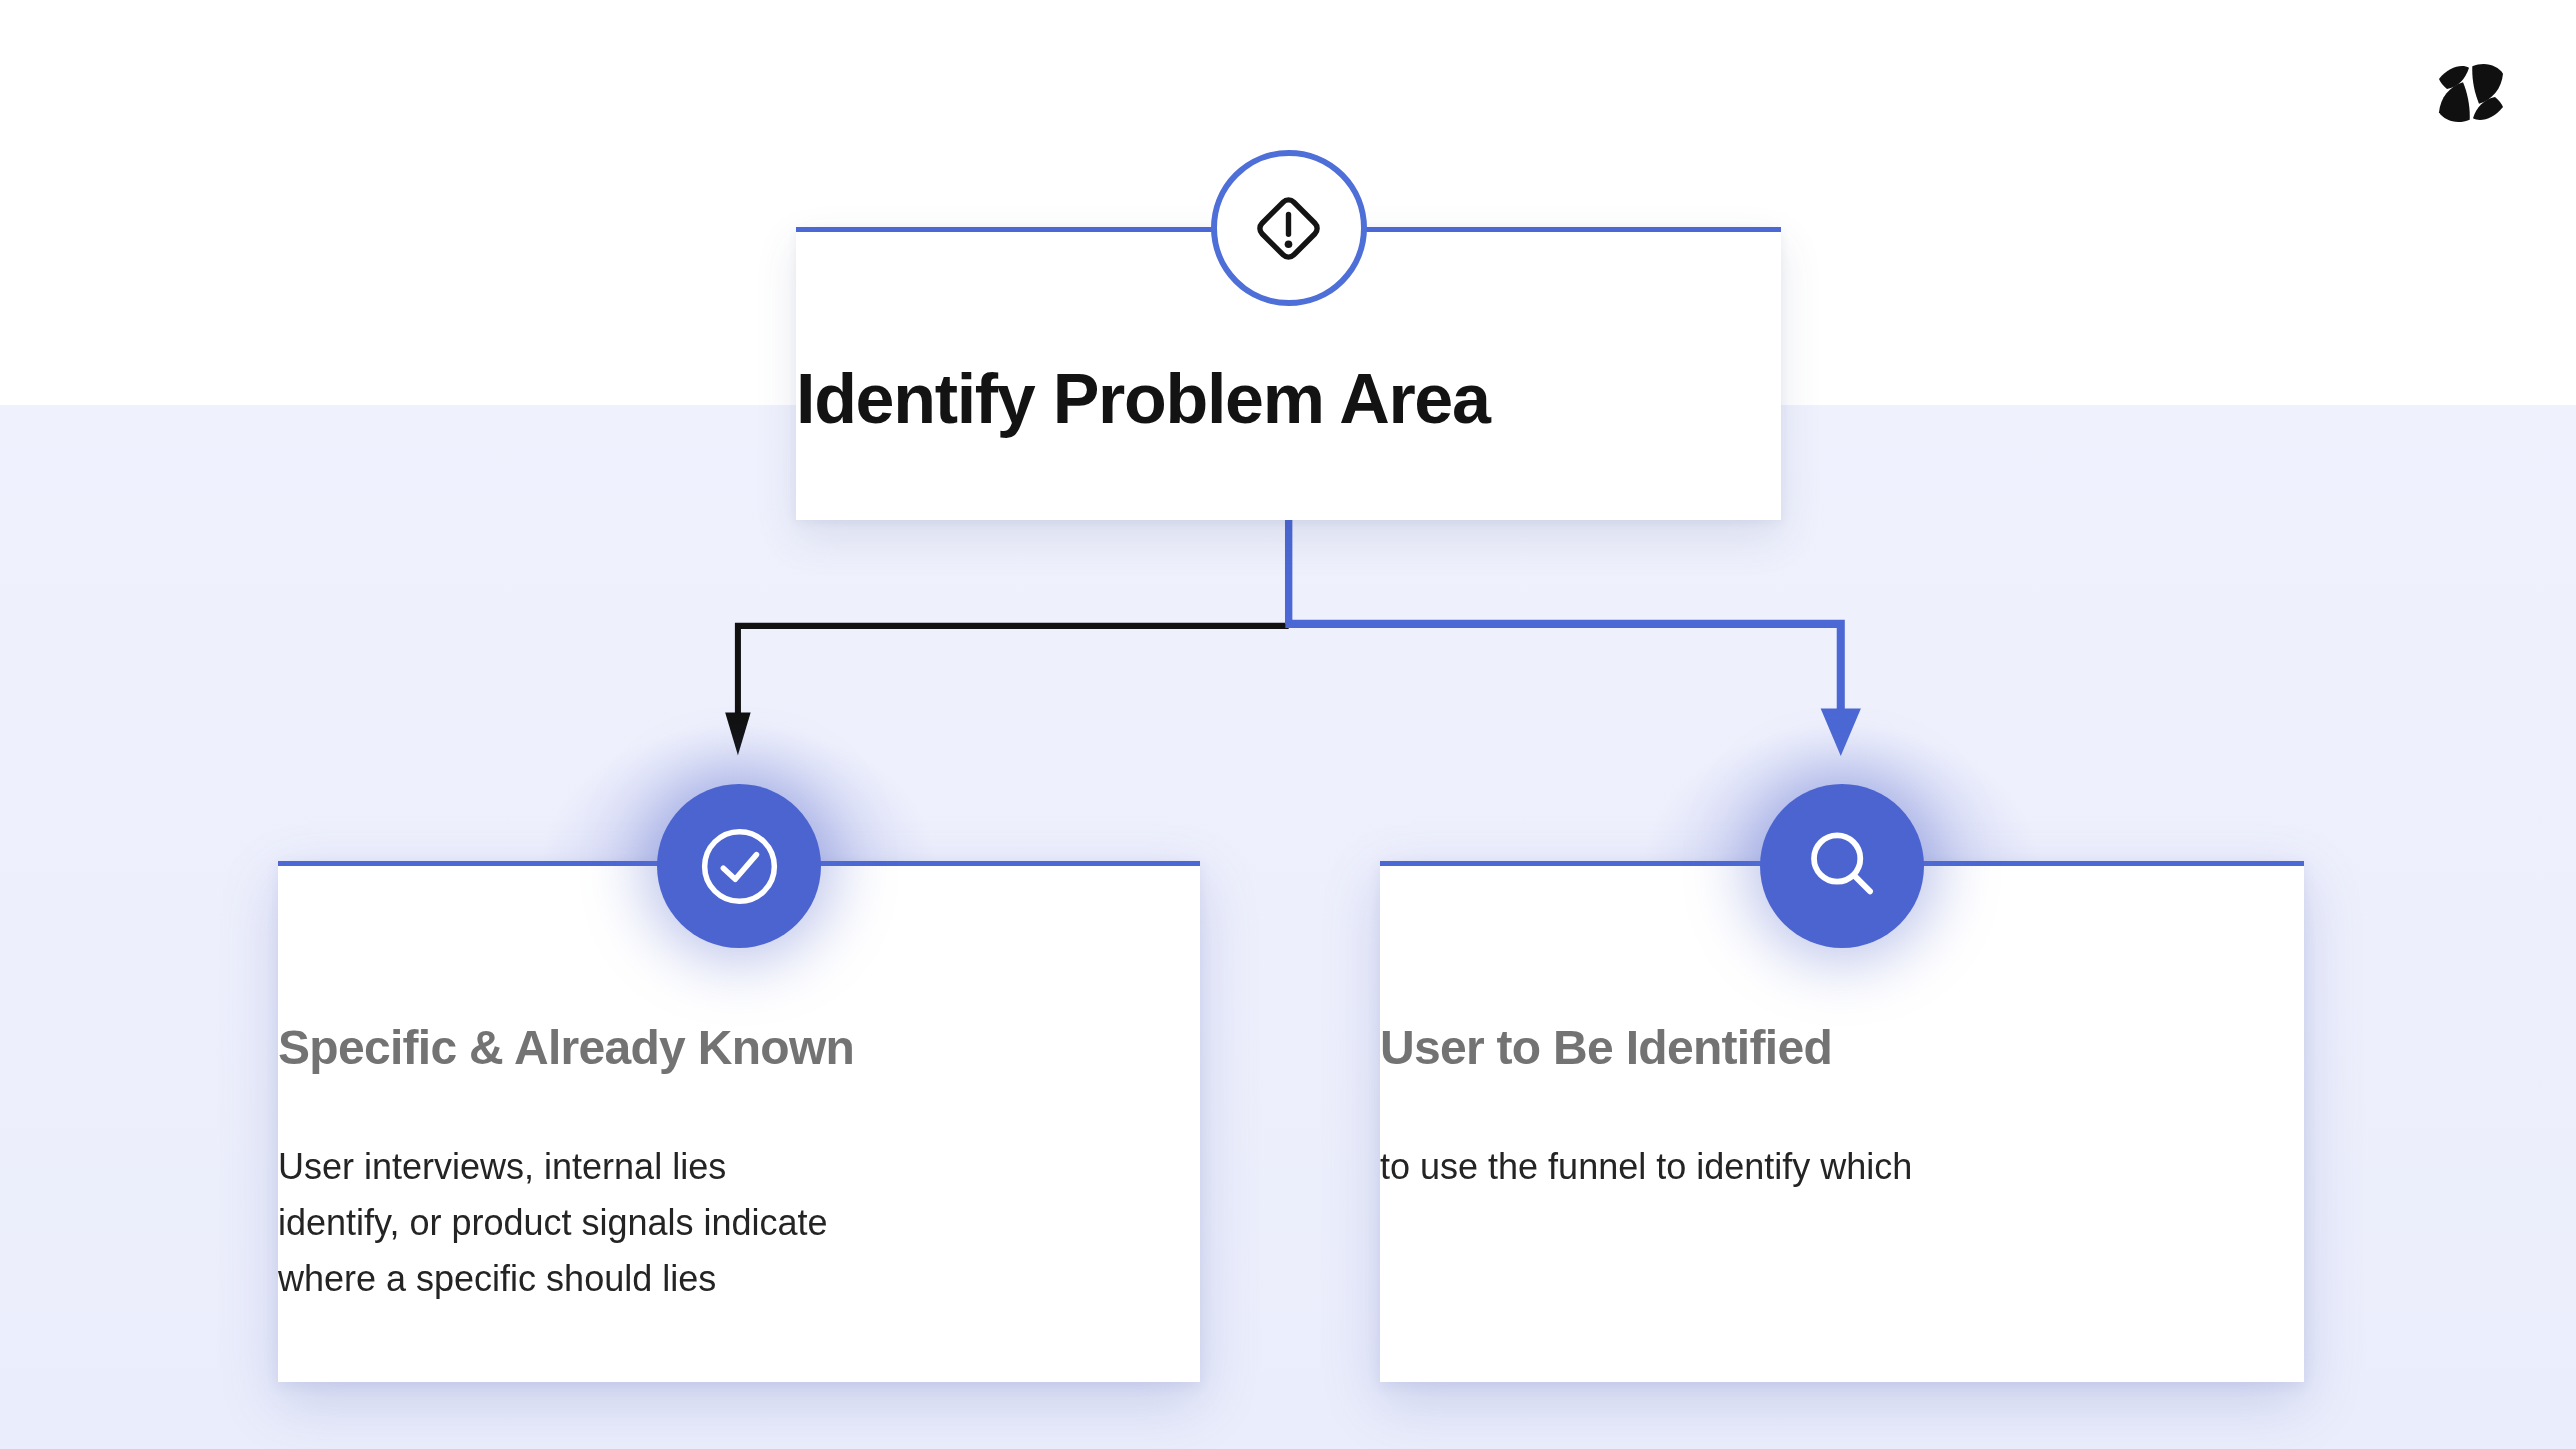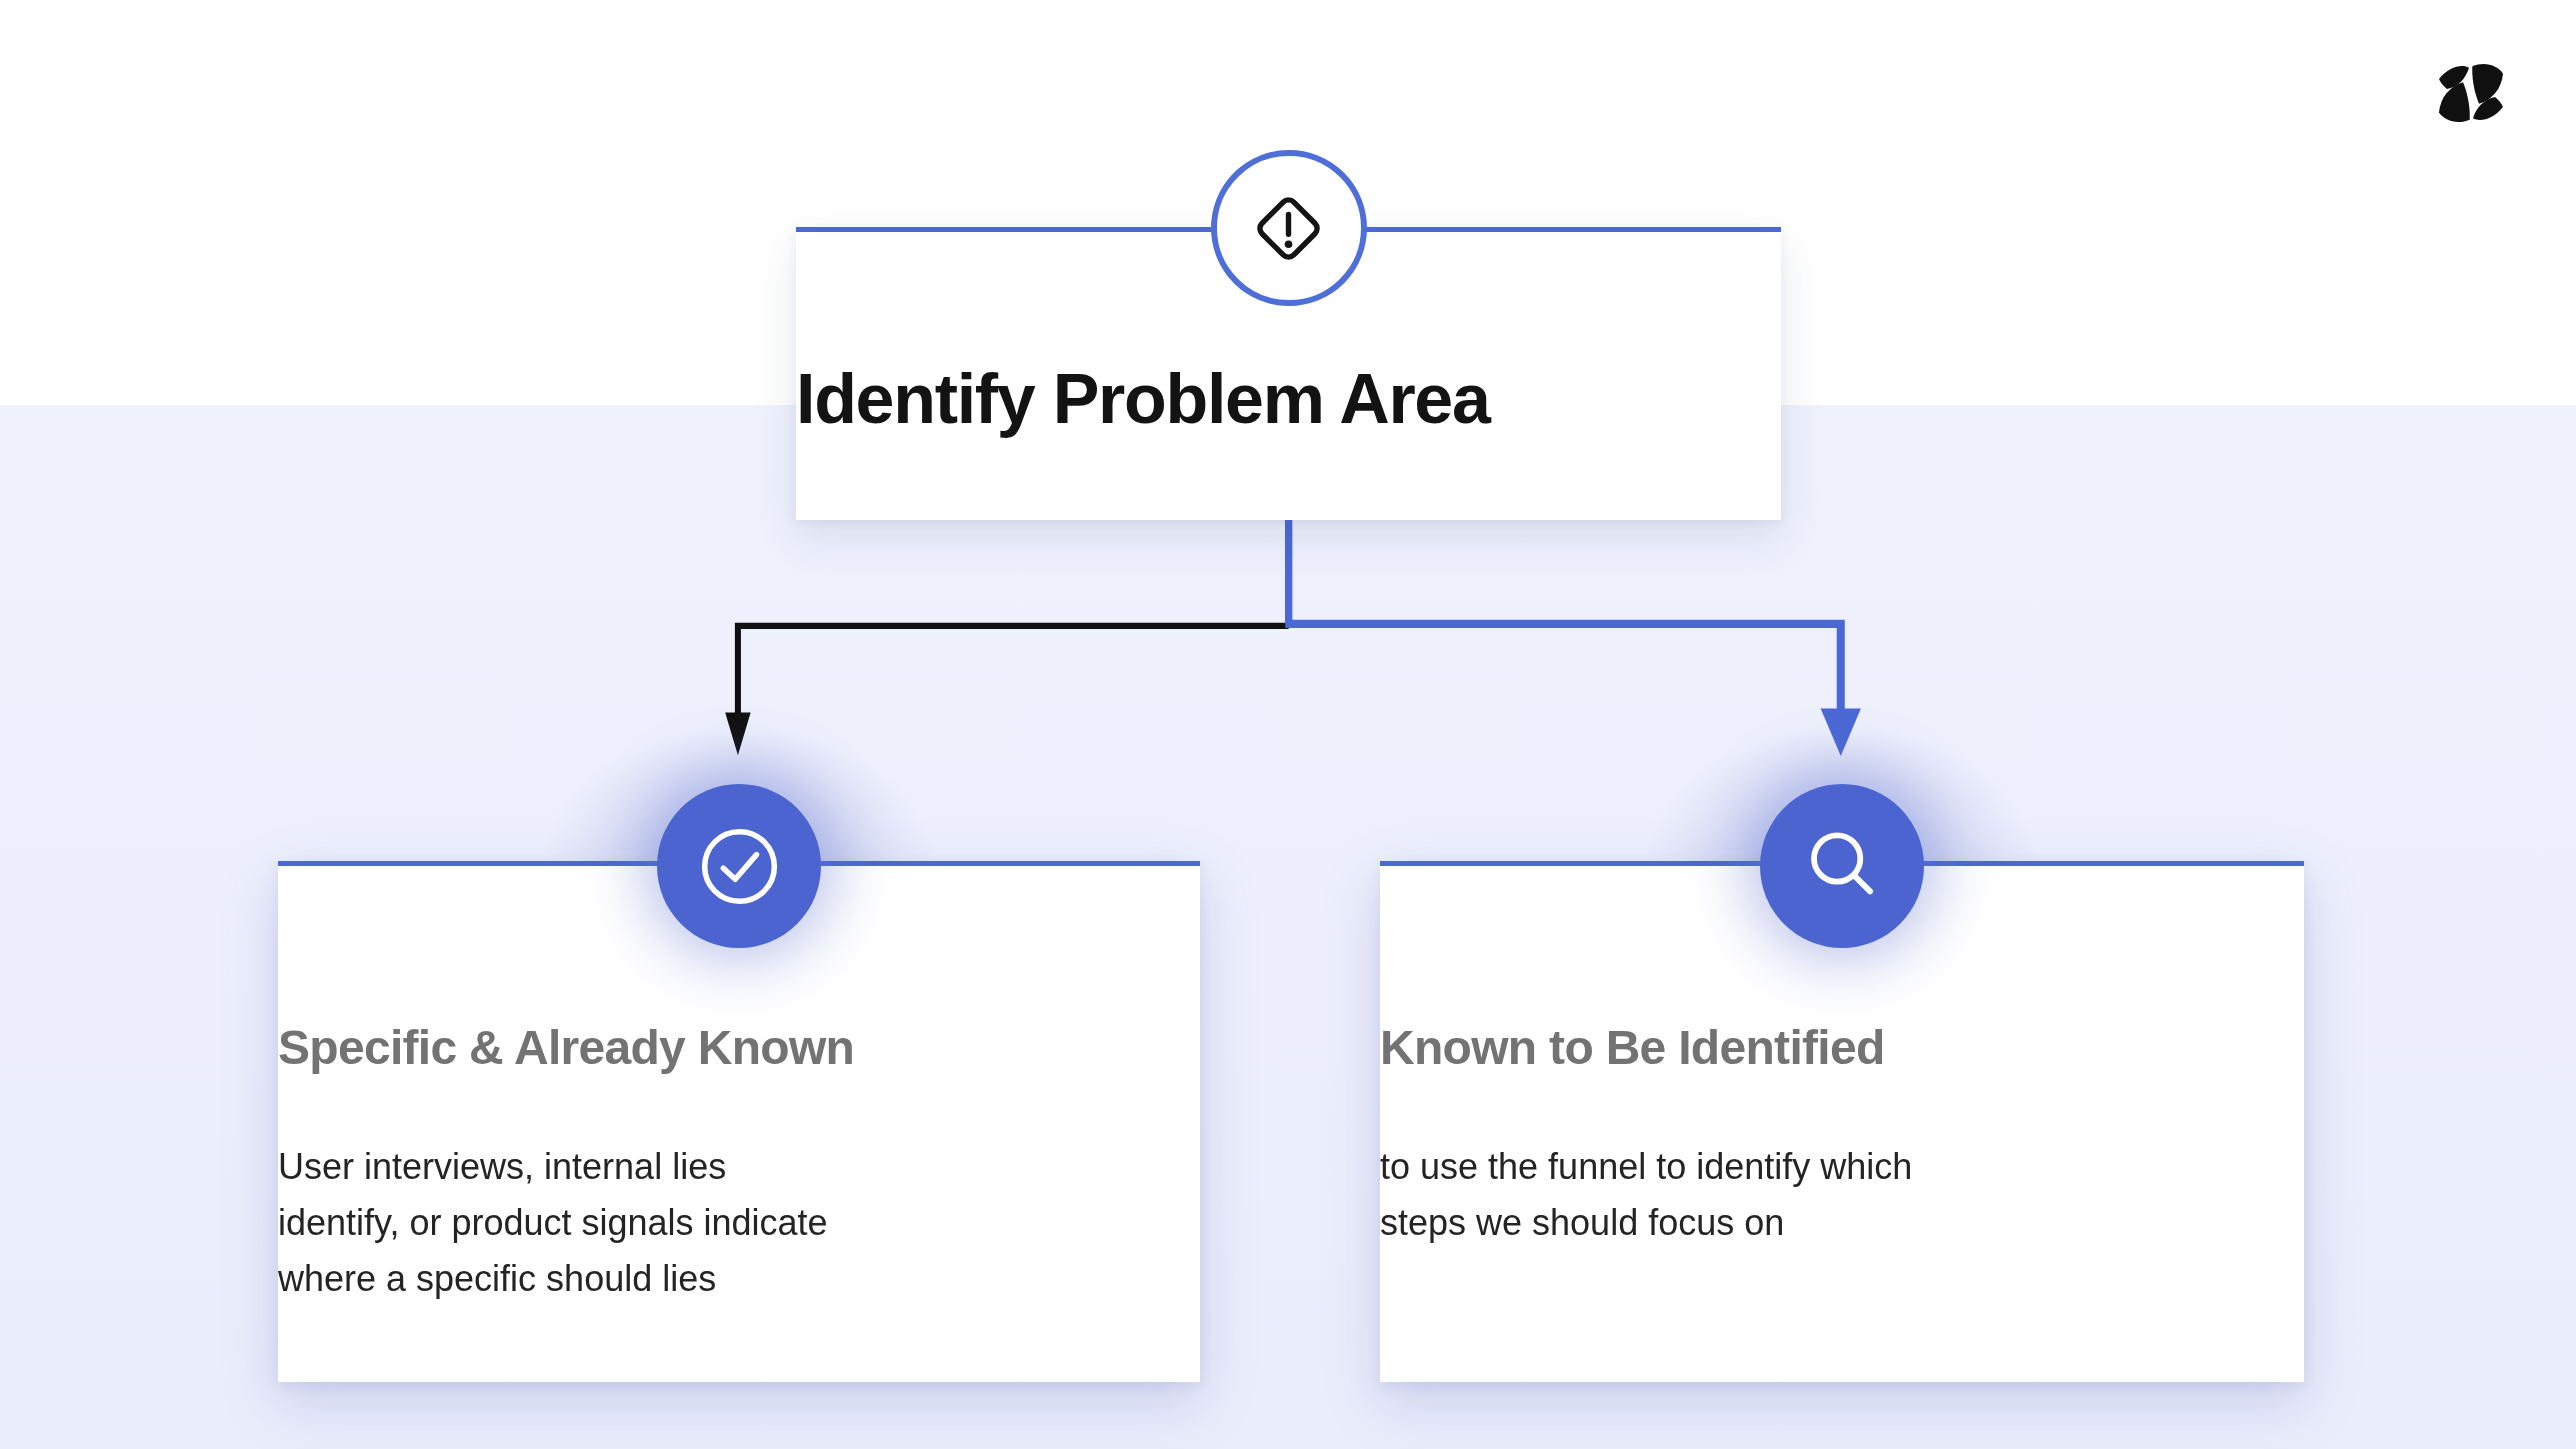--- a/index.html
+++ b/index.html
@@ -118,24 +118,23 @@
     </div>
   </div>
 
   <div class="card branch-right">
     <div class="badge solid">
       <svg width="89" height="89" viewBox="0 0 100 100">
         <circle cx="44" cy="41" r="26" fill="none" stroke="#ffffff" stroke-width="6.5"></circle>
         <line x1="63" y1="60" x2="81" y2="78" stroke="#ffffff" stroke-width="6.5" stroke-linecap="round"></line>
       </svg>
     </div>
-    <div class="branch-heading">Known to Be Identified</div>
+    <div class="branch-heading">User to Be Identified</div>
     <div class="branch-body">
       <span>to use the funnel to identify which</span>
-      <span>steps we should focus on</span>
     </div>
   </div>
 
   <svg class="logo" viewBox="0 0 116 90">
     <defs>
       <path id="blade-small" d="M10 24 C24 6 44 1 55 7 C50 24 38 36 22 39 C16 34 12 29 10 24 Z"></path>
       <path id="blade-big" d="M60 5 C78 -3 98 3 106 16 C104 38 90 55 70 61 C63 45 59 23 60 5 Z"></path>
     </defs>
     <g fill="#101010">
       <use href="#blade-small"></use>

